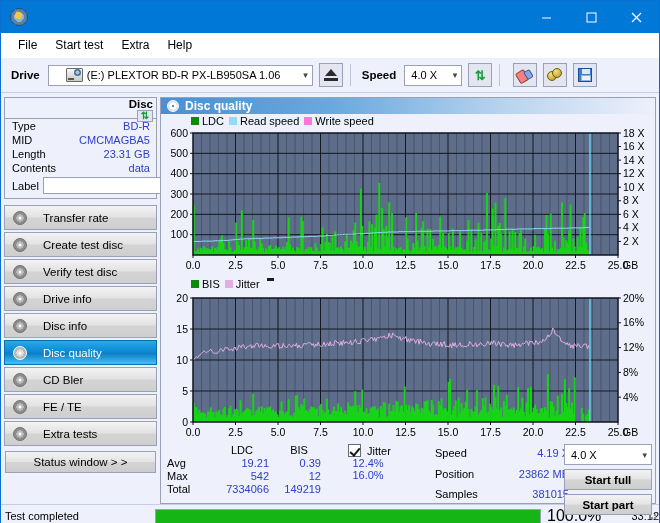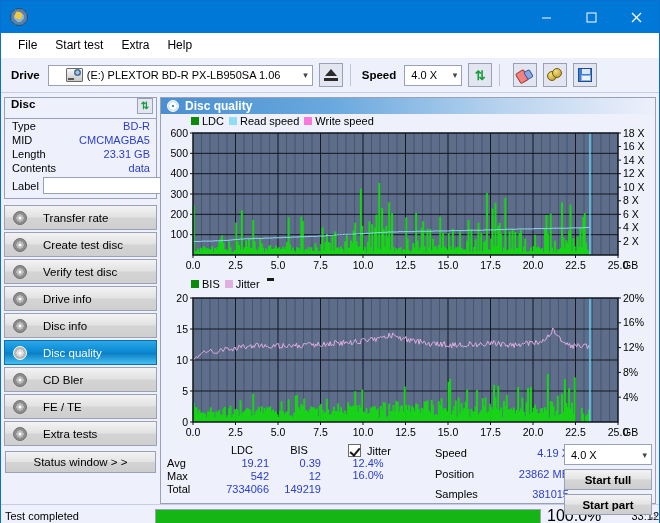--- a/index.html
+++ b/index.html
@@ -98,22 +98,22 @@
   .coins:after{left:5px;top:0;}
   .floppy{width:14px;height:14px;background:#3f7fd1;border:1px solid #1d4f8f;position:relative;box-sizing:border-box;}
   .floppy:before{content:"";position:absolute;left:3px;top:0;width:8px;height:5px;background:#dde8f7;}
   .floppy:after{content:"";position:absolute;left:2px;bottom:0;width:10px;height:6px;background:#eef3fb;border:1px solid #8fb2dd;box-sizing:border-box;}
   
   .body{display:flex;height:calc(523px - 32px - 24px - 34px - 22px);}
   .sidebar{width:159px;flex:none;background:#eef0fb;padding:4px 3px 0 3px;box-sizing:border-box;}
   
   .group{border:1px solid #9aa0b5;background:#eef0fb;margin-bottom:6px;}
   .group-head{
-    height:20px;display:flex;align-items:flex-start;justify-content:space-between;
-    padding:0 3px 0 6px;border-bottom:1px solid #9aa0b5;background:#eef0fb;
+    height:20px;display:flex;align-items:flex-end;justify-content:space-between;
+    padding:0 3px 0 6px;border-bottom:1px solid #9aa0b5;background:#eef0fb;flex-direction:column;
   }
   .group-head .gtitle{font-weight:bold;font-size:11.5px;color:#000;}
   .gbtn{width:16px;height:16px;border:1px solid #9aa0b5;background:#e3e5f0;display:flex;align-items:center;justify-content:center;box-sizing:border-box;}
   .gbtn .refresh-ico{font-size:10px;}
   .grow{display:flex;justify-content:space-between;align-items:center;padding:1px 6px 1px 7px;font-size:11px;}
   .grow .k{color:#000;}
   .grow .v{color:#2a3ec9;}
   .label-row{display:flex;align-items:center;padding:2px 3px 4px 7px;gap:4px;}
   .label-row .k{color:#000;font-size:11px;}
   .label-input{flex:1;height:17px;background:#fff;border:1px solid #9aa0b5;box-sizing:border-box;}

